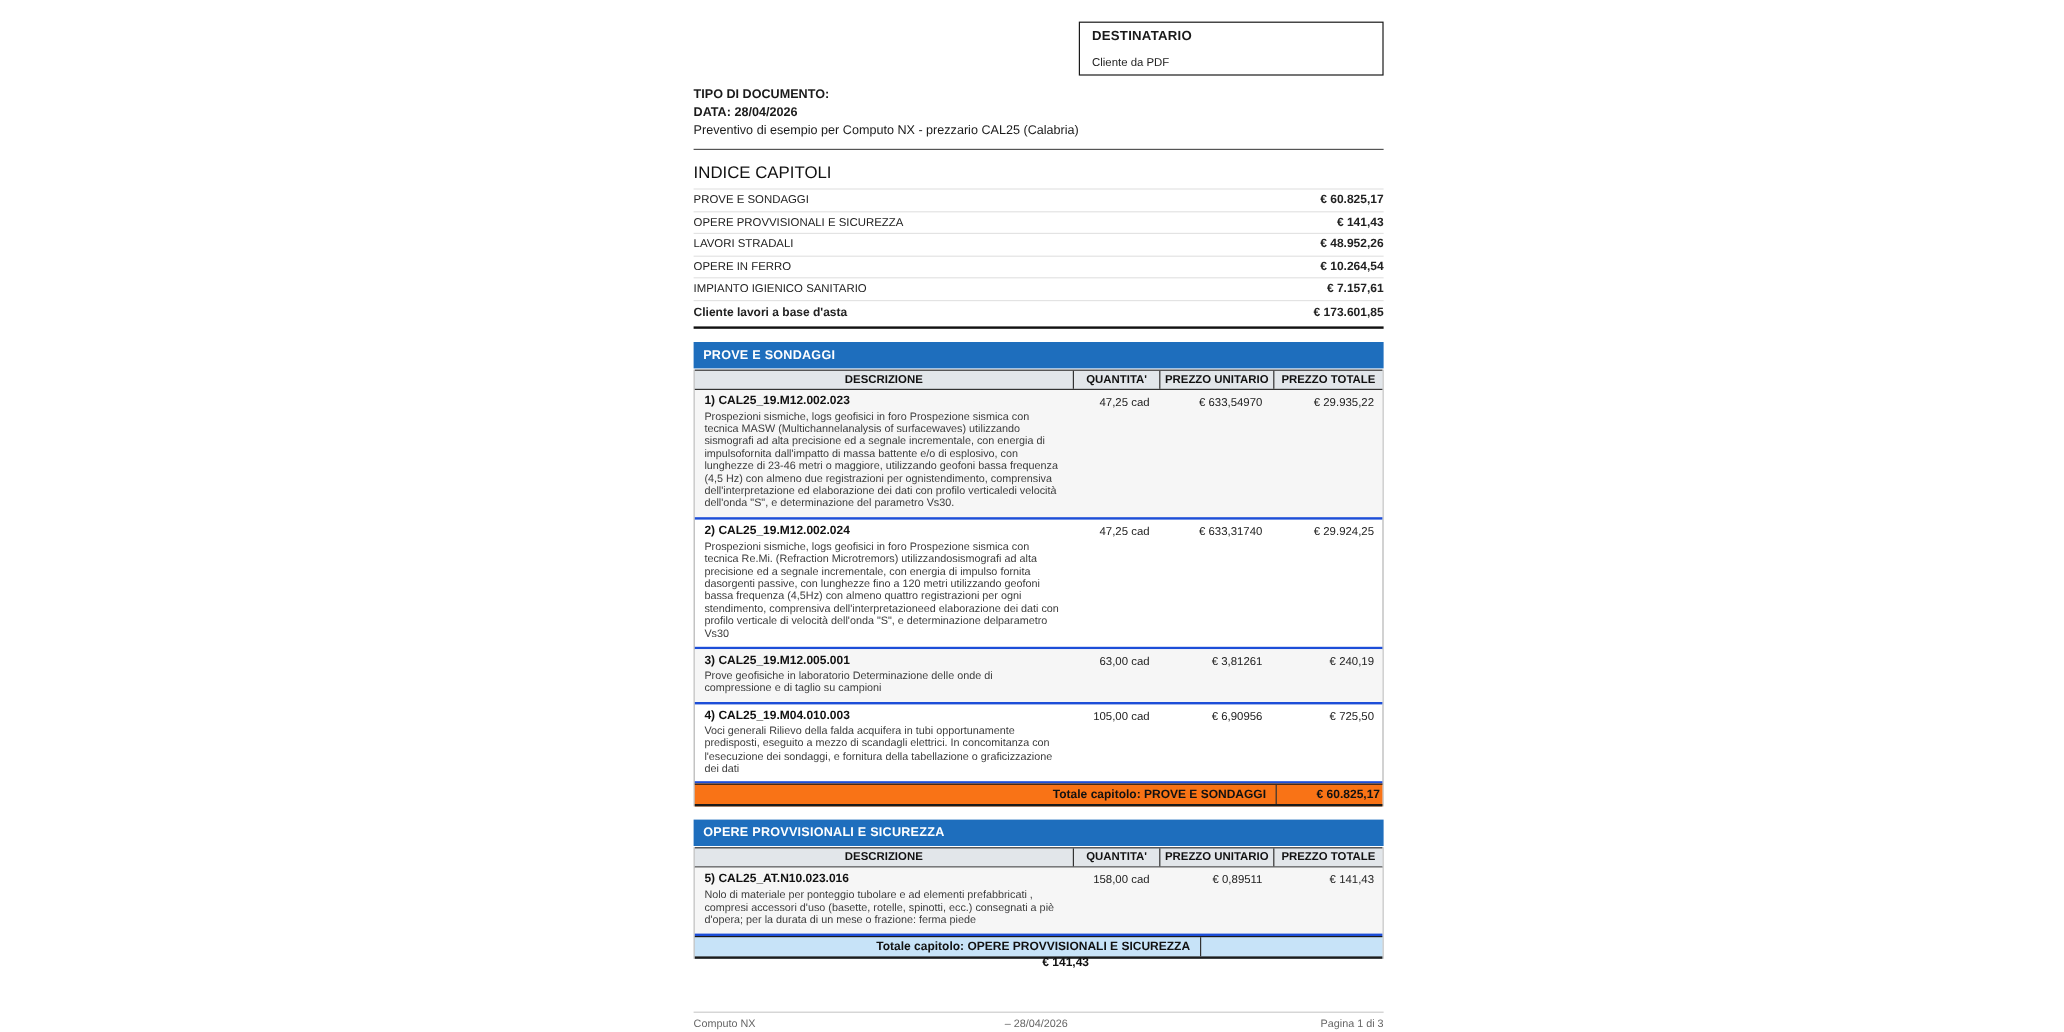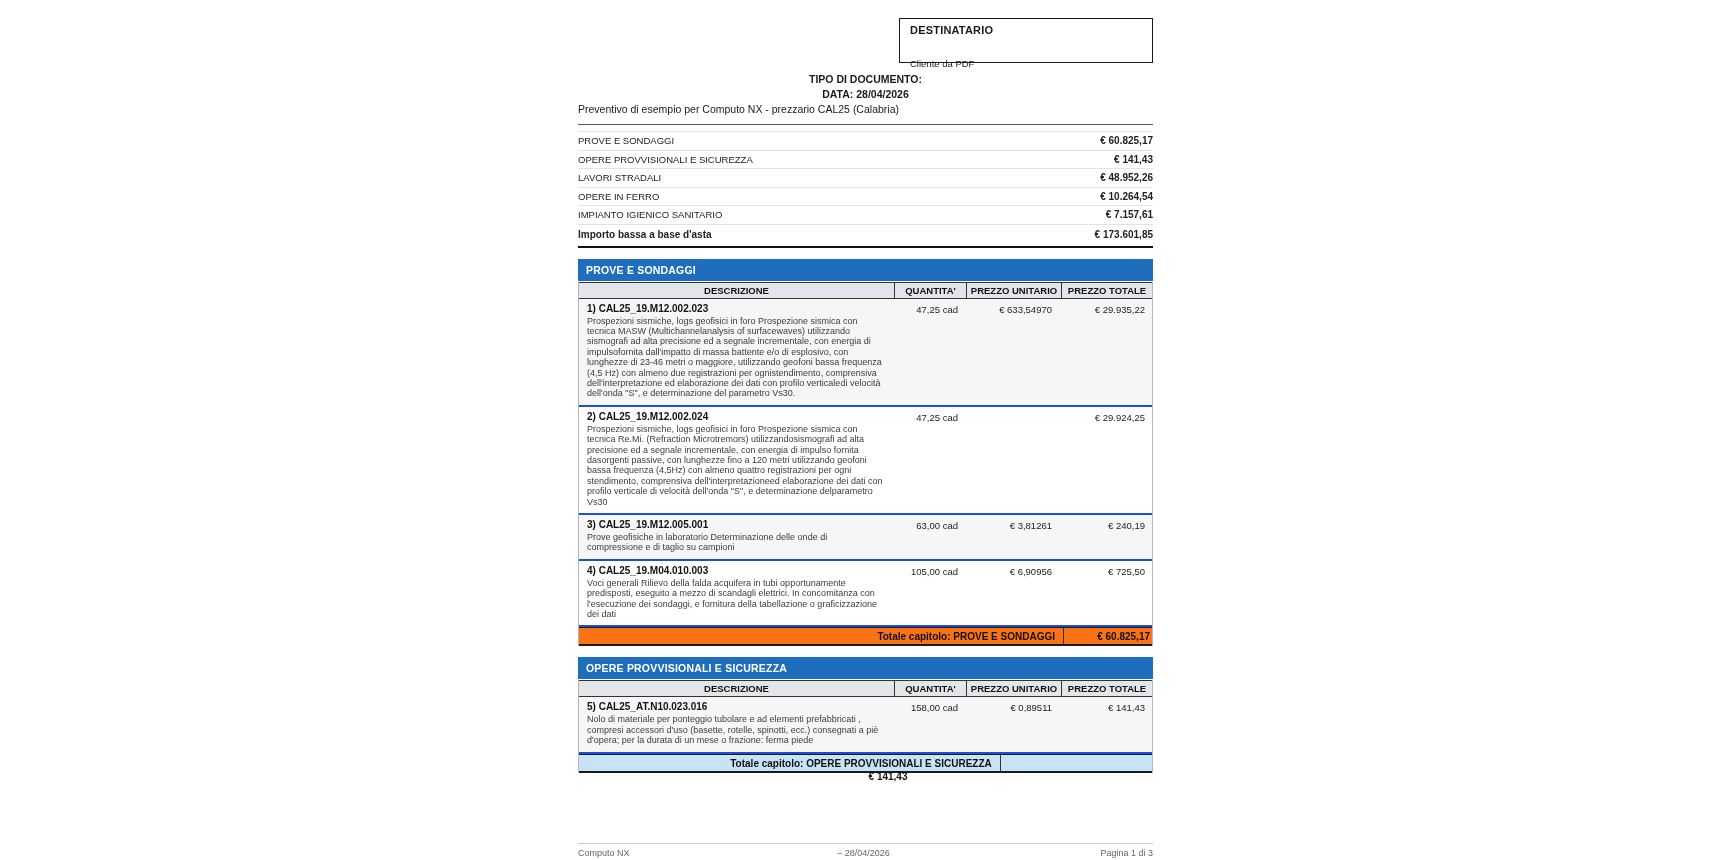--- a/index.html
+++ b/index.html
@@ -9,26 +9,26 @@
     -webkit-font-smoothing:antialiased;
   }
   .doc{position:absolute;left:578px;top:0;width:575px;}
 
   
   .dest-box{
     box-sizing:border-box;margin:18px 0 0 auto;width:254px;height:45px;
     border:1px solid #1a1a1a;padding:5px 10px 16px 10px;
   }
   .dest-title{font-size:11px;font-weight:bold;letter-spacing:.2px;}
-  .dest-value{font-size:9.5px;margin-top:22px;color:#222;}
+  .dest-value{font-size:9.5px;margin-top:11px;color:#222;}
 
   
   .doc-info{margin-top:9px;border-bottom:1px solid #555;padding-bottom:7px;}
   .doc-info .line{font-size:10.5px;line-height:15px;}
-  .doc-info .bold{font-weight:bold;text-align:center;}
+  .doc-info .bold{font-weight:bold;}
 
   
   .index-title{margin-top:10px;font-size:14px;color:#111;}
   .index-rows{margin-top:6px;border-top:1px solid #e3e3e3;}
   .index-row{
     display:flex;justify-content:space-between;align-items:center;
     height:17.5px;border-bottom:1px solid #e3e3e3;font-size:9.5px;color:#222;
   }
   .index-row .amt{font-weight:bold;font-size:10px;}
   .index-row.total{height:19px;border-bottom:none;font-weight:bold;font-size:10px;}
@@ -89,20 +89,21 @@
     <div class="dest-title">DESTINATARIO</div>
     <div class="dest-value">Cliente da PDF</div>
   </div>
 
   <div class="doc-info">
     <div class="line bold">TIPO DI DOCUMENTO:</div>
     <div class="line bold">DATA: 28/04/2026</div>
     <div class="line">Preventivo di esempio per Computo NX - prezzario CAL25 (Calabria)</div>
   </div>
 
+  <div class="index-title">INDICE CAPITOLI</div>
   <div class="index-rows" id="index-rows">
       <div class="index-row">
         <span class="lbl">PROVE E SONDAGGI</span>
         <span class="amt">€ 60.825,17</span>
       </div>
       <div class="index-row">
         <span class="lbl">OPERE PROVVISIONALI E SICUREZZA</span>
         <span class="amt">€ 141,43</span>
       </div>
       <div class="index-row">
@@ -111,21 +112,21 @@
       </div>
       <div class="index-row">
         <span class="lbl">OPERE IN FERRO</span>
         <span class="amt">€ 10.264,54</span>
       </div>
       <div class="index-row">
         <span class="lbl">IMPIANTO IGIENICO SANITARIO</span>
         <span class="amt">€ 7.157,61</span>
       </div>
       <div class="index-row total">
-        <span class="lbl">Importo bassa a base d'asta</span>
+        <span class="lbl">Cliente lavori a base d'asta</span>
         <span class="amt">€ 173.601,85</span>
       </div>
     </div>
   <div class="thick-rule"></div>
 
   <div id="chapters">
       <div class="chapter">
         <div class="chapter-bar" style="background: rgb(30, 110, 189);">PROVE E SONDAGGI</div>
         <div class="chapter-body">
           <div class="thead" style="background: rgb(226, 230, 234);">
@@ -142,20 +143,21 @@
             <div class="num-col num-qty">47,25 cad</div>
             <div class="num-col num-unit">€ 633,54970</div>
             <div class="num-col num-tot">€ 29.935,22</div>
           </div>
           <div class="item-row">
             <div class="item-desc-col">
               <div class="item-code">2) CAL25_19.M12.002.024</div>
               <div class="item-desc">Prospezioni sismiche, logs geofisici in foro Prospezione sismica con tecnica Re.Mi. (Refraction Microtremors) utilizzandosismografi ad alta precisione ed a segnale incrementale, con energia di impulso fornita dasorgenti passive, con lunghezze fino a 120 metri utilizzando geofoni bassa frequenza (4,5Hz) con almeno quattro registrazioni per ogni stendimento, comprensiva dell'interpretazioneed elaborazione dei dati con profilo verticale di velocità dell'onda "S", e determinazione delparametro Vs30</div>
             </div>
             <div class="num-col num-qty">47,25 cad</div>
+            <div class="num-col num-unit">€ 633,31740</div>
             <div class="num-col num-tot">€ 29.924,25</div>
           </div>
           <div class="item-row">
             <div class="item-desc-col">
               <div class="item-code">3) CAL25_19.M12.005.001</div>
               <div class="item-desc">Prove geofisiche in laboratorio Determinazione delle onde di compressione e di taglio su campioni</div>
             </div>
             <div class="num-col num-qty">63,00 cad</div>
             <div class="num-col num-unit">€ 3,81261</div>
             <div class="num-col num-tot">€ 240,19</div>

